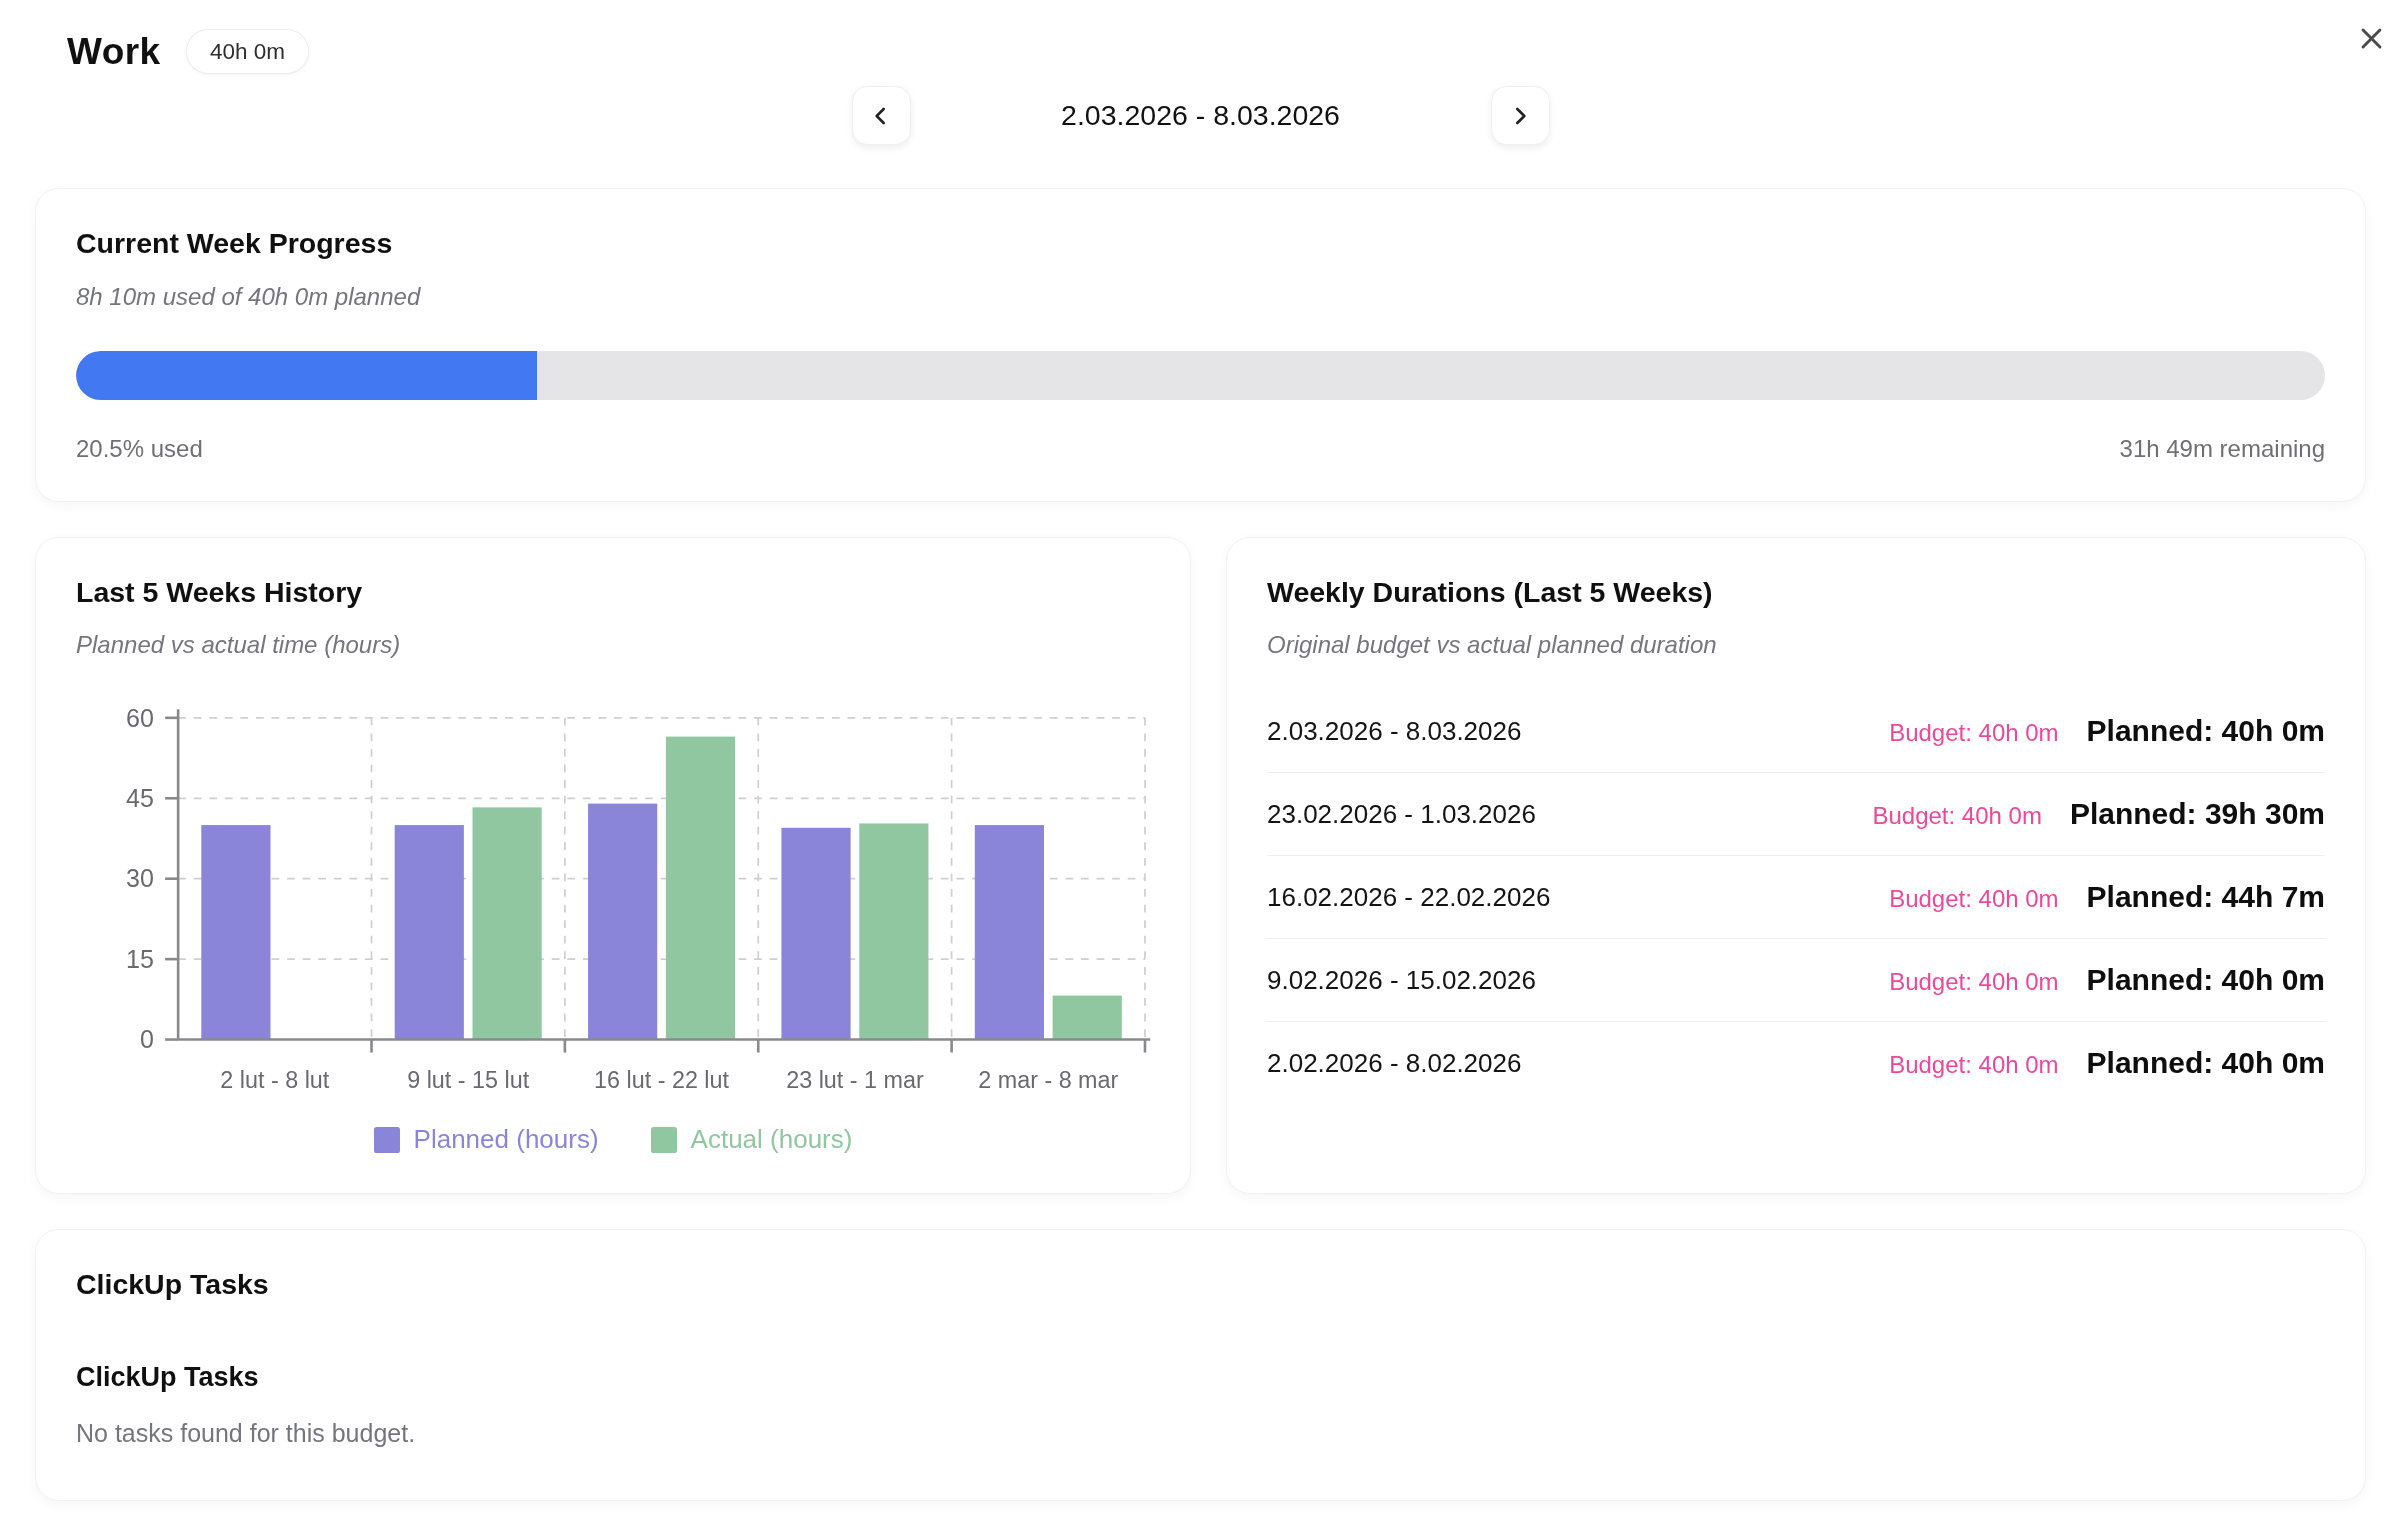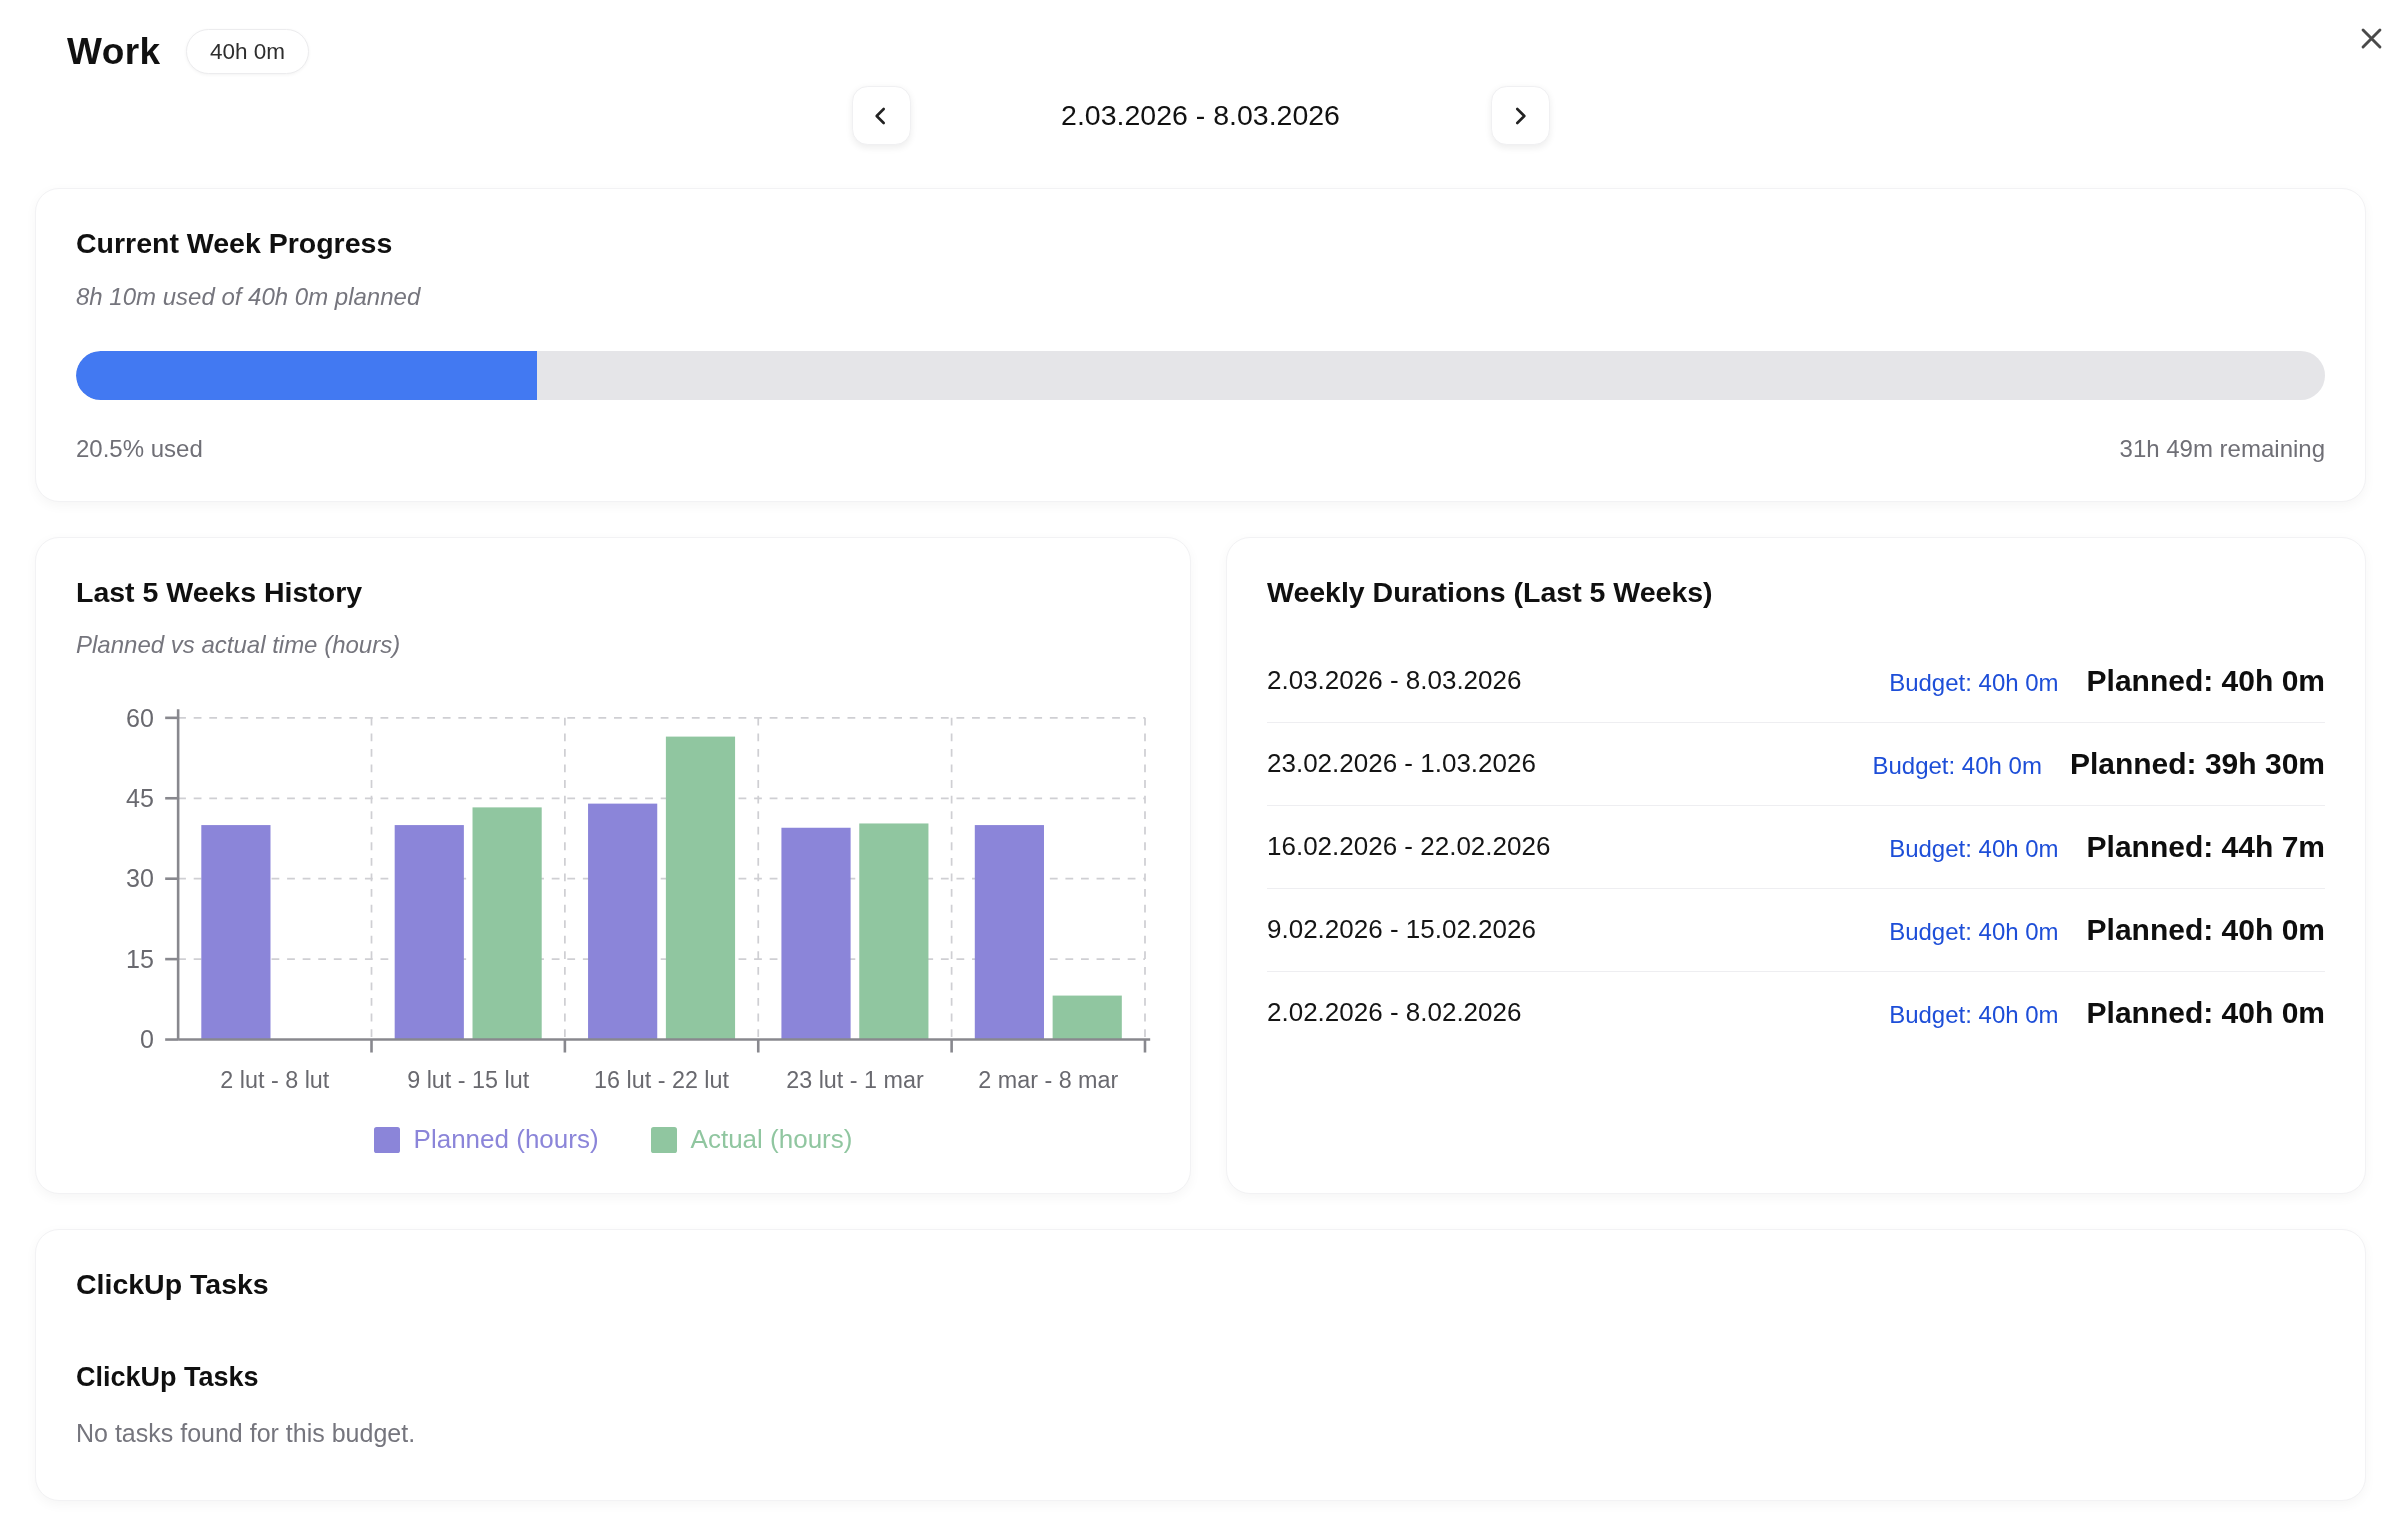--- a/index.html
+++ b/index.html
@@ -41,21 +41,21 @@
   .legend { display:flex; justify-content:center; gap:52px; margin-top:14px; }
   .legend .item { display:flex; align-items:center; gap:14px; font-size:26px; }
   .legend .swatch { width:26px; height:26px; border-radius:2.6px; display:inline-block; }
 
   .rows { margin-top:31px; }
   .drow { display:flex; justify-content:space-between; align-items:center; padding:24px 0;
     border-bottom:1.7px solid #eeeef1; }
   .drow:last-child { border-bottom:none; }
   .drow .range { font-size:26px; font-weight:500; color:#141414; }
   .drow .right { display:flex; align-items:baseline; gap:28px; }
-  .drow .budget { font-size:24px; color:#1d4ed8; }
+  .drow .budget { font-size:24px; color:#ec4899; }
   .drow .planned { font-size:30px; font-weight:700; color:#0e0e0e; }
 
   .tasks-card { margin-top:35px; min-height:272px; }
   .tasks-card .inner-title { font-size:27px; font-weight:700; color:#101010; margin-top:61px; }
   .tasks-card .empty { font-size:25px; color:#75757d; margin-top:26px; }
 
   svg text { font-family:"Liberation Sans","DejaVu Sans",sans-serif; }
 </style>
 </head>
 <body>
@@ -154,20 +154,21 @@
             <span class="item">
               <span class="swatch" style="background: rgb(144, 198, 160);"></span>
               <span style="color: rgb(144, 198, 160);">Actual (hours)</span>
             </span>
           </div>
       </div>
     </div>
 
     <div class="card durations-card">
       <h2>Weekly Durations (Last 5 Weeks)</h2>
+      <div class="sub">Original budget vs actual planned duration</div>
       <div class="rows">
         <div class="drow">
           <span class="range">2.03.2026 - 8.03.2026</span>
           <span class="right">
               <span class="budget">Budget: 40h 0m</span>
               <span class="planned">Planned: 40h 0m</span>
             </span>
         </div>
         <div class="drow">
           <span class="range">23.02.2026 - 1.03.2026</span>

